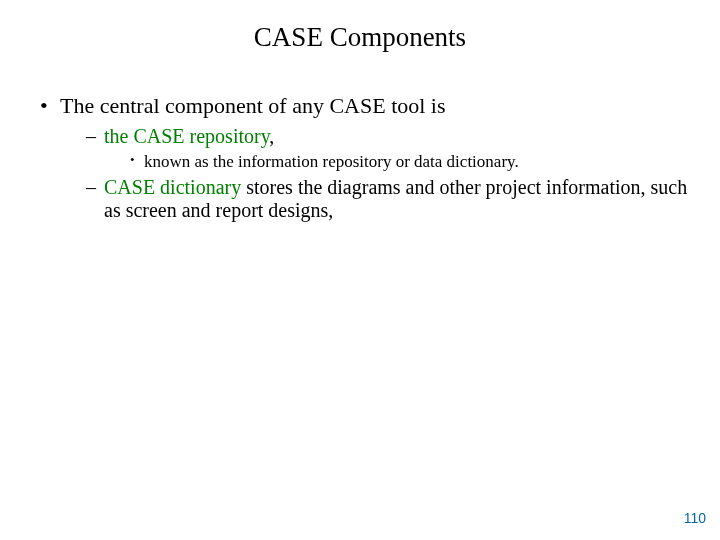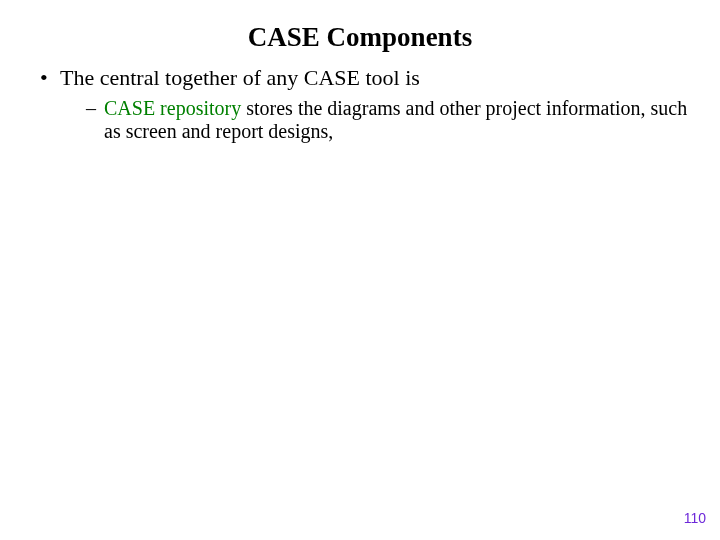--- a/index.html
+++ b/index.html
@@ -8,22 +8,22 @@
       height: 540px;
       background: #ffffff;
       font-family: "Times New Roman", Times, serif;
       color: #000;
       position: relative;
       padding: 20px 30px 30px 30px;
     }
     .title {
       text-align: center;
       font-size: 27px;
-      font-weight: bold;
-      margin-bottom: 12px;
+      font-weight: normal;
+      margin-bottom: 40px;
       margin-top: 2px;
     }
     ul.level1 {
       list-style: none;
       padding-left: 10px;
     }
     ul.level1 > li {
       font-size: 22px;
       margin-bottom: 4px;
       position: relative;
@@ -71,32 +71,40 @@
       top: 0;
       font-size: 13px;
     }
     .green { color: #008000; }
     .page-num {
       position: absolute;
       right: 14px;
       bottom: 14px;
       font-size: 14px;
       font-family: Arial, sans-serif;
-      color: #6d28d9;
+      color: #0369a1;
     }
   </style>
 </head>
 <body>
 
 <div class="title">CASE Components</div>
 
 <ul class="level1">
   <li>
-    <span>The central together of any CASE tool is</span>
+    <span>The central component of any CASE tool is</span>
     <ul class="level2">
       <li>
-        <span class="green">CASE repository</span><span> stores the diagrams and other project information, such as screen and report designs,</span>
+        <span class="green">the CASE repository</span><span>,</span>
+        <ul class="level3">
+          <li>
+            <span>known as the information repository or data dictionary.</span>
+          </li>
+        </ul>
+      </li>
+      <li>
+        <span class="green">CASE dictionary</span><span> stores the diagrams and other project information, such as screen and report designs,</span>
       </li>
     </ul>
   </li>
 </ul>
 
 <div class="page-num">110</div>
 
 </body></html>

